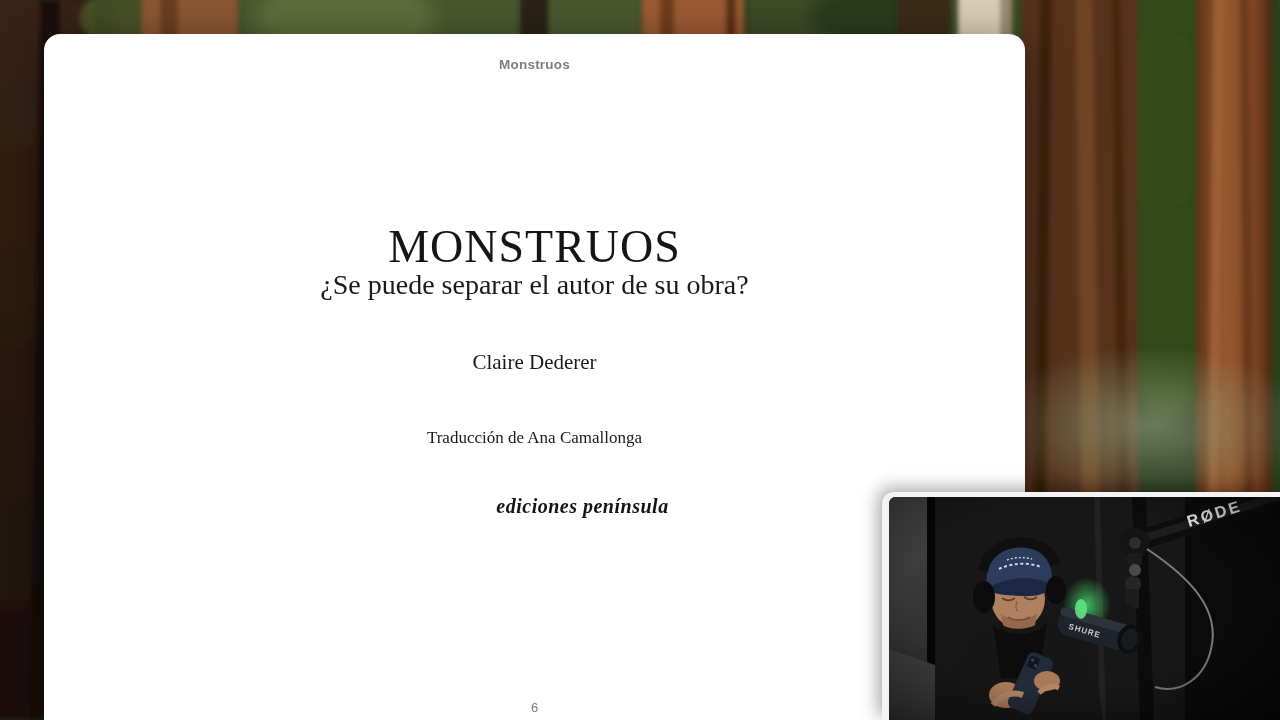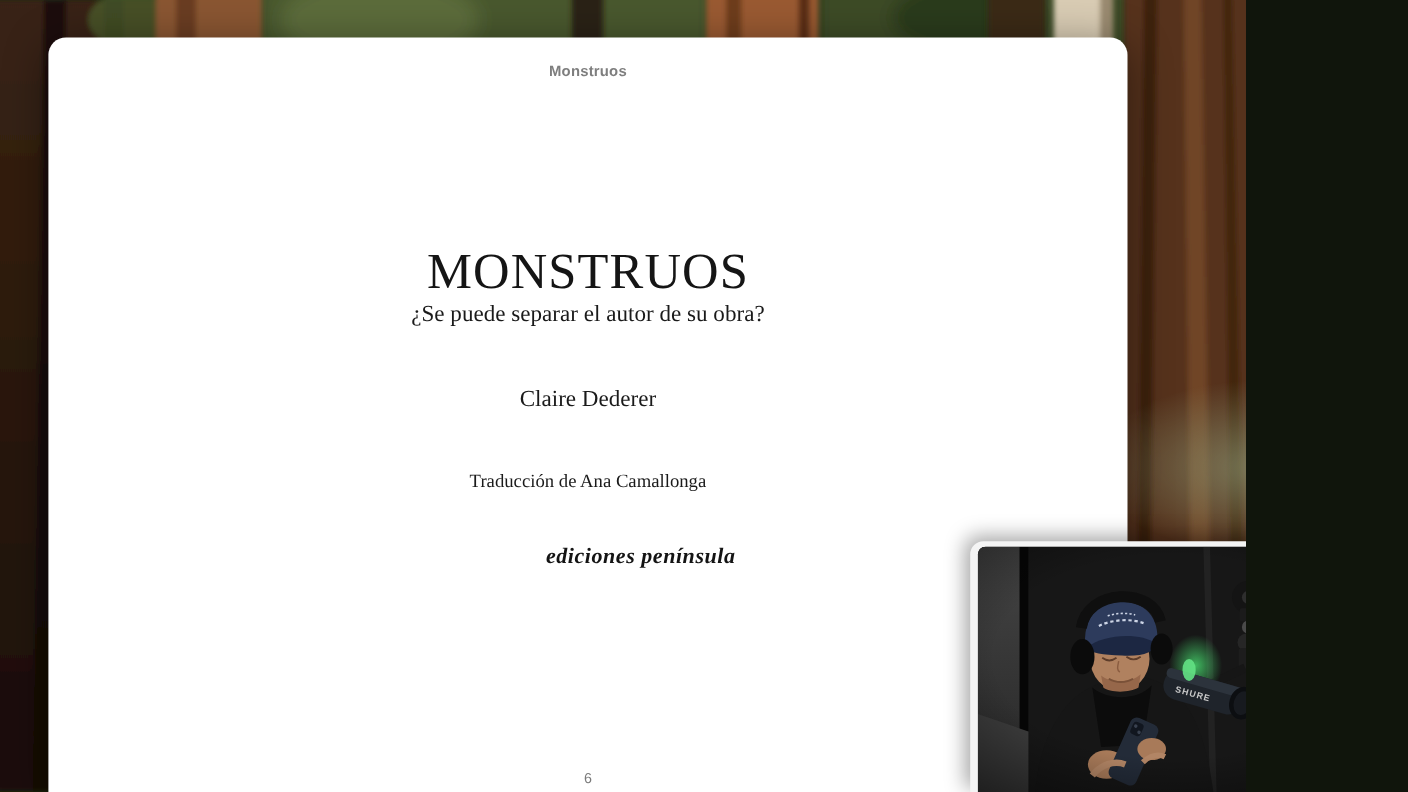--- a/index.html
+++ b/index.html
@@ -1,17 +1,17 @@
 <!DOCTYPE html>
 <html><head>
 <meta charset="utf-8">
 <style>
   html,body{margin:0;padding:0;background:#10150c;}
   .stage{
-    position:relative;width:1132px;height:720px;overflow:hidden;
+    position:relative;width:1280px;height:720px;overflow:hidden;
     font-family:"Liberation Sans",sans-serif;
     background:#1c2513;
   }
   .forest{position:absolute;left:0;top:0;z-index:0;display:block;}
 
   
   .reader-window{
     position:absolute;left:44px;top:34px;width:981px;height:686px;
     background:#ffffff;border-radius:16px 16px 0 0;
     box-shadow:0 8px 40px rgba(0,0,0,0.45);
@@ -23,21 +23,21 @@
     letter-spacing:0.2px;line-height:18px;
   }
   .page-surface{position:absolute;left:0;top:0;width:100%;height:100%;}
   .page-text{position:absolute;left:0;width:100%;text-align:center;color:#111111;}
   .book-title{
     top:184px;font-family:"Liberation Serif","DejaVu Serif",serif;
     font-size:46px;line-height:57px;letter-spacing:1px;color:#151515;
   }
   .book-subtitle{
     top:238px;font-family:"Liberation Serif","DejaVu Serif",serif;
-    font-size:21px;line-height:26px;color:#1a1a1a;
+    font-size:28px;line-height:26px;color:#1a1a1a;
   }
   .book-author{
     top:315px;font-family:"Liberation Serif","DejaVu Serif",serif;
     font-size:21px;line-height:26px;color:#1a1a1a;
   }
   .book-translator{
     top:393px;font-family:"Liberation Serif","DejaVu Serif",serif;
     font-size:17px;line-height:22px;color:#1a1a1a;
   }
   .book-publisher{

